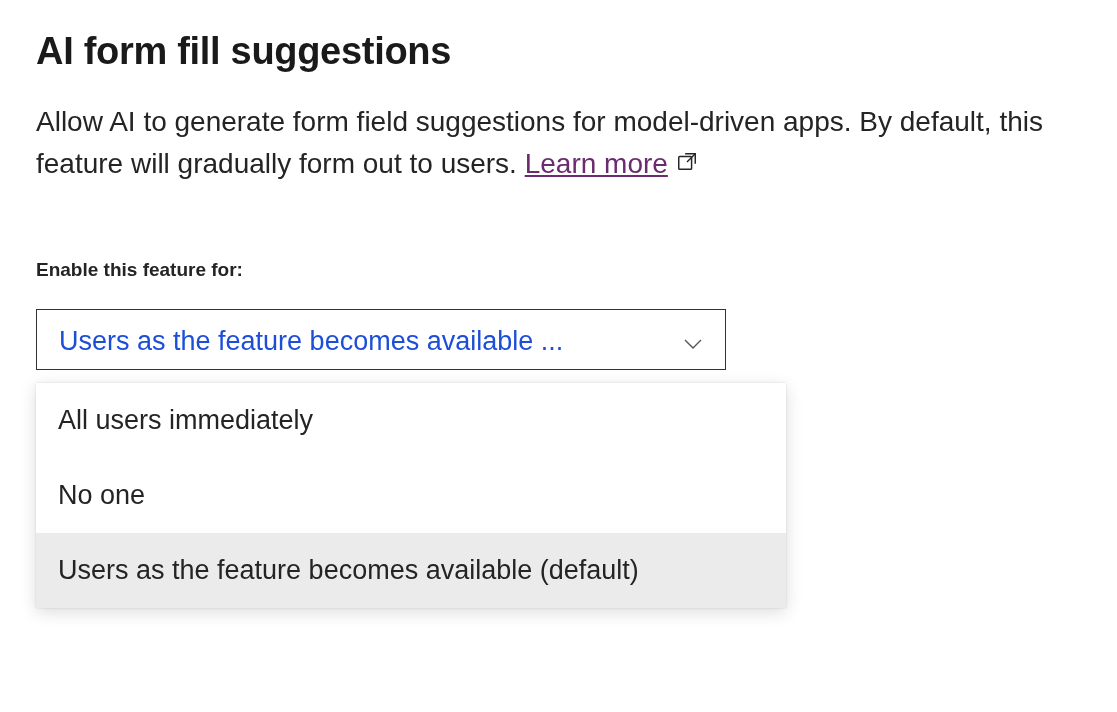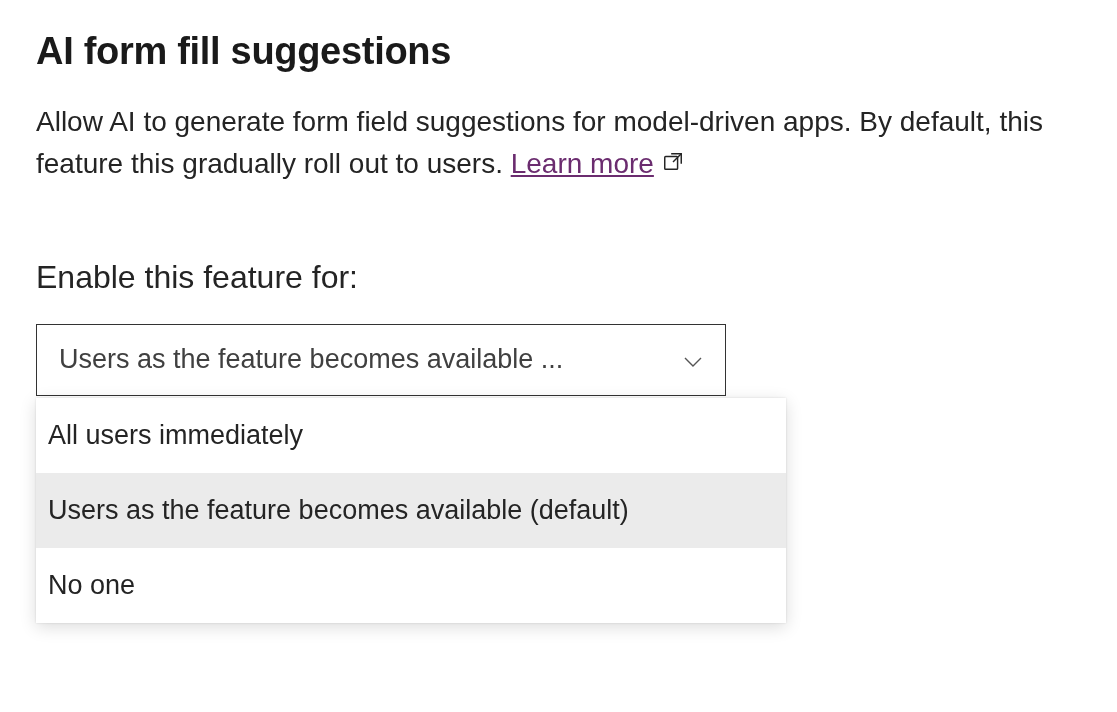--- a/index.html
+++ b/index.html
@@ -40,39 +40,39 @@
       margin-left: 8px;
       vertical-align: middle;
       position: relative;
       top: -2px;
     }
     .external-icon svg {
       width: 22px;
       height: 22px;
     }
     .label {
-      font-size: 32px;
+      font-size: 19px;
       color: #242424;
       margin-bottom: 28px;
+      font-weight: bold;
     }
     .select-wrapper {
       position: relative;
       width: 690px;
     }
     .select-box {
       border: 1px solid #333333;
       background: #ffffff;
       padding: 16px 22px;
       font-size: 27px;
-      color: #404040;
+      color: #1d4ed8;
       cursor: pointer;
       display: flex;
-      align-items: center;
       justify-content: space-between;
-      height: 72px;
+      height: 61px;
     }
     .select-text {
       white-space: nowrap;
       overflow: hidden;
       text-overflow: ellipsis;
       flex: 1;
     }
     .chevron {
       margin-left: 18px;
       flex-shrink: 0;
@@ -84,37 +84,37 @@
     .dropdown {
       position: absolute;
       top: 74px;
       left: 0;
       width: 750px;
       background: #ffffff;
       box-shadow: 0 4px 16px rgba(0,0,0,0.14), 0 0 2px rgba(0,0,0,0.12);
       z-index: 10;
     }
     .dropdown-item {
-      padding: 22px 12px;
+      padding: 22px 22px;
       font-size: 27px;
       color: #242424;
       cursor: pointer;
       background: #ffffff;
     }
     .dropdown-item.selected {
       background: #ebebeb;
     }
   </style>
 </head>
 <body>
 
 <h1 class="heading">AI form fill suggestions</h1>
 
 <p class="description">
-  <span>Allow AI to generate form field suggestions for model-driven apps. By default, this feature this gradually roll out to users. </span><a class="link">Learn more</a><span class="external-icon">
+  <span>Allow AI to generate form field suggestions for model-driven apps. By default, this feature will gradually form out to users. </span><a class="link">Learn more</a><span class="external-icon">
     <svg viewBox="0 0 24 24" fill="none" stroke="#242424" stroke-width="1.6">
       <rect x="3" y="6" width="14" height="14" rx="1"></rect>
       <path d="M10 3 H21 V14"></path>
       <path d="M21 3 L12 12"></path>
     </svg>
   </span>
 </p>
 
 <div class="label">Enable this feature for:</div>
 
@@ -122,16 +122,16 @@
   <div class="select-box">
     <span class="select-text">Users as the feature becomes available ...</span>
     <span class="chevron">
       <svg viewBox="0 0 20 12" fill="none" stroke="#555555" stroke-width="1.4">
         <path d="M2 2 L10 10 L18 2"></path>
       </svg>
     </span>
   </div>
   <div class="dropdown">
     <div class="dropdown-item">All users immediately</div>
+    <div class="dropdown-item">No one</div>
     <div class="dropdown-item selected">Users as the feature becomes available (default)</div>
-    <div class="dropdown-item">No one</div>
   </div>
 </div>
 
 </body></html>

